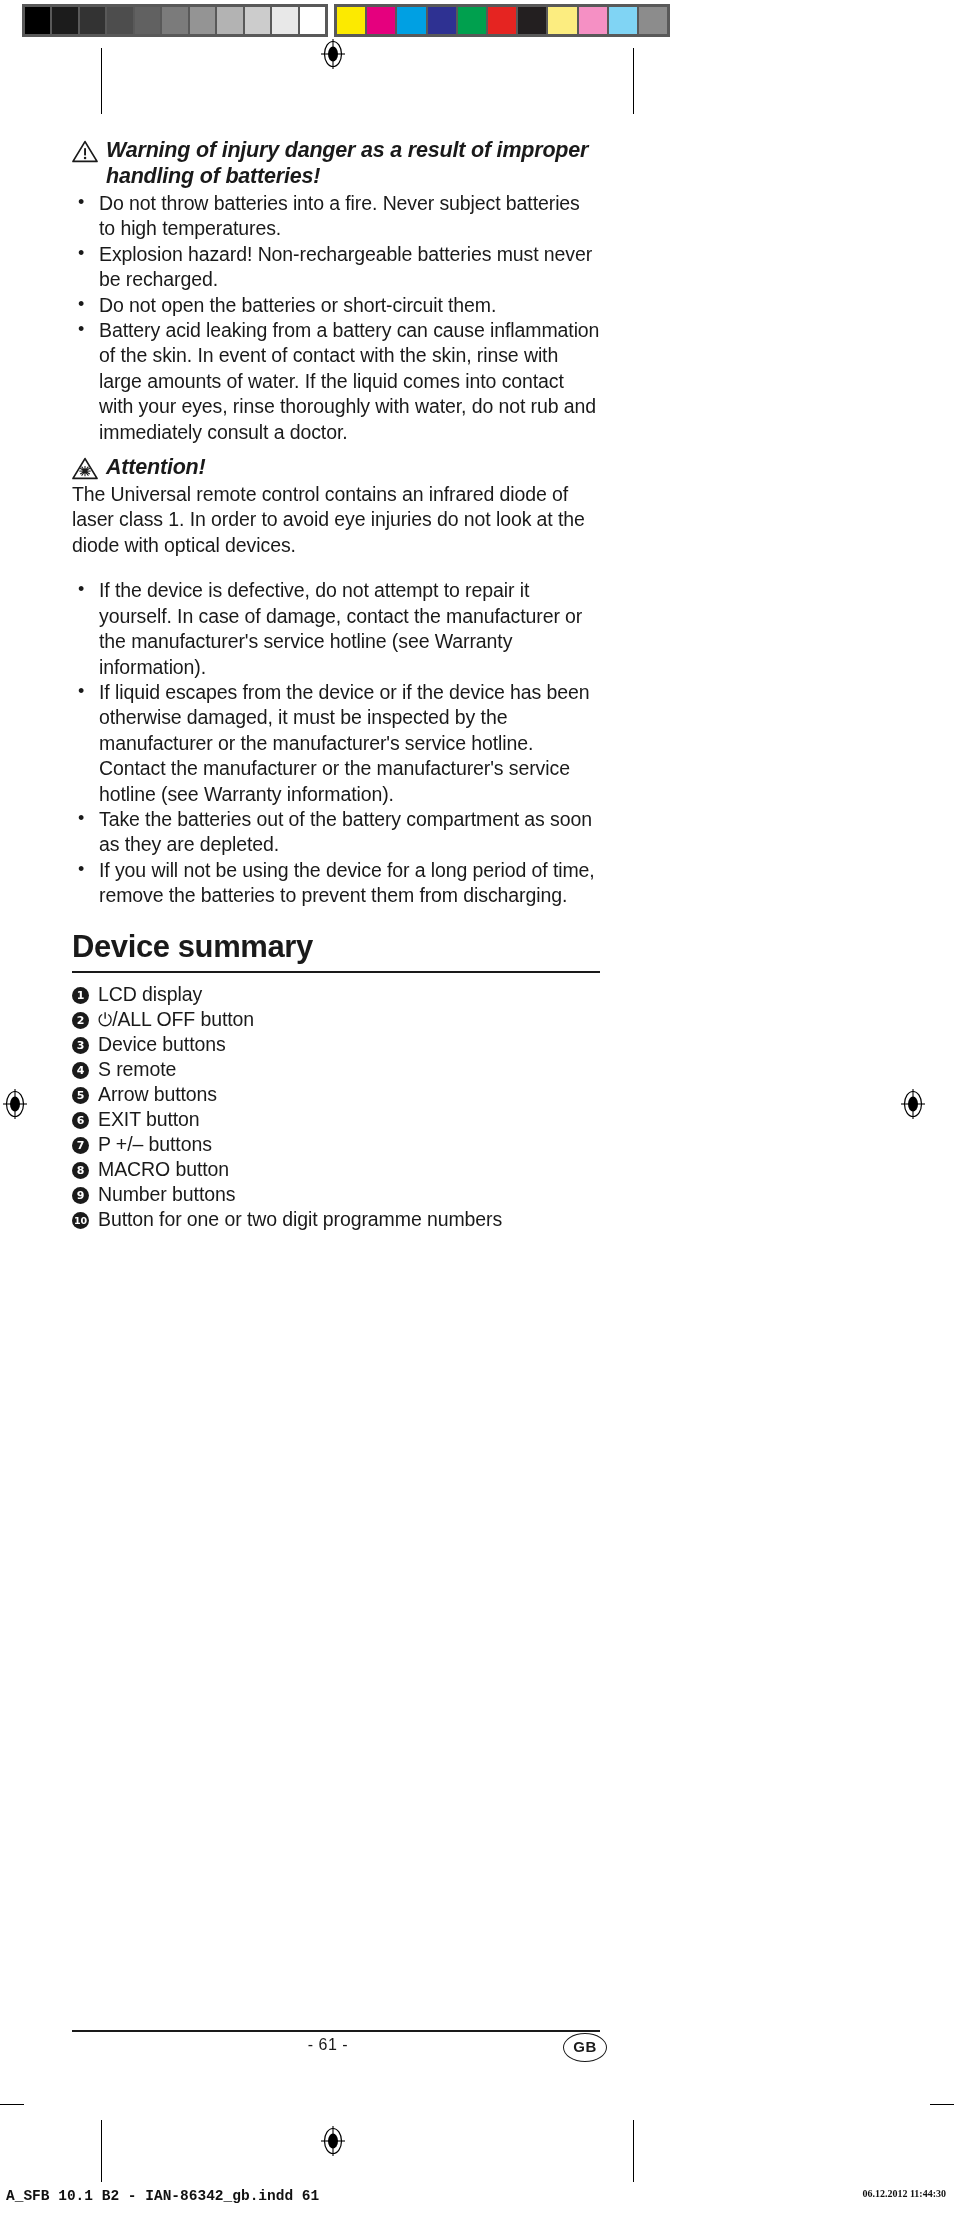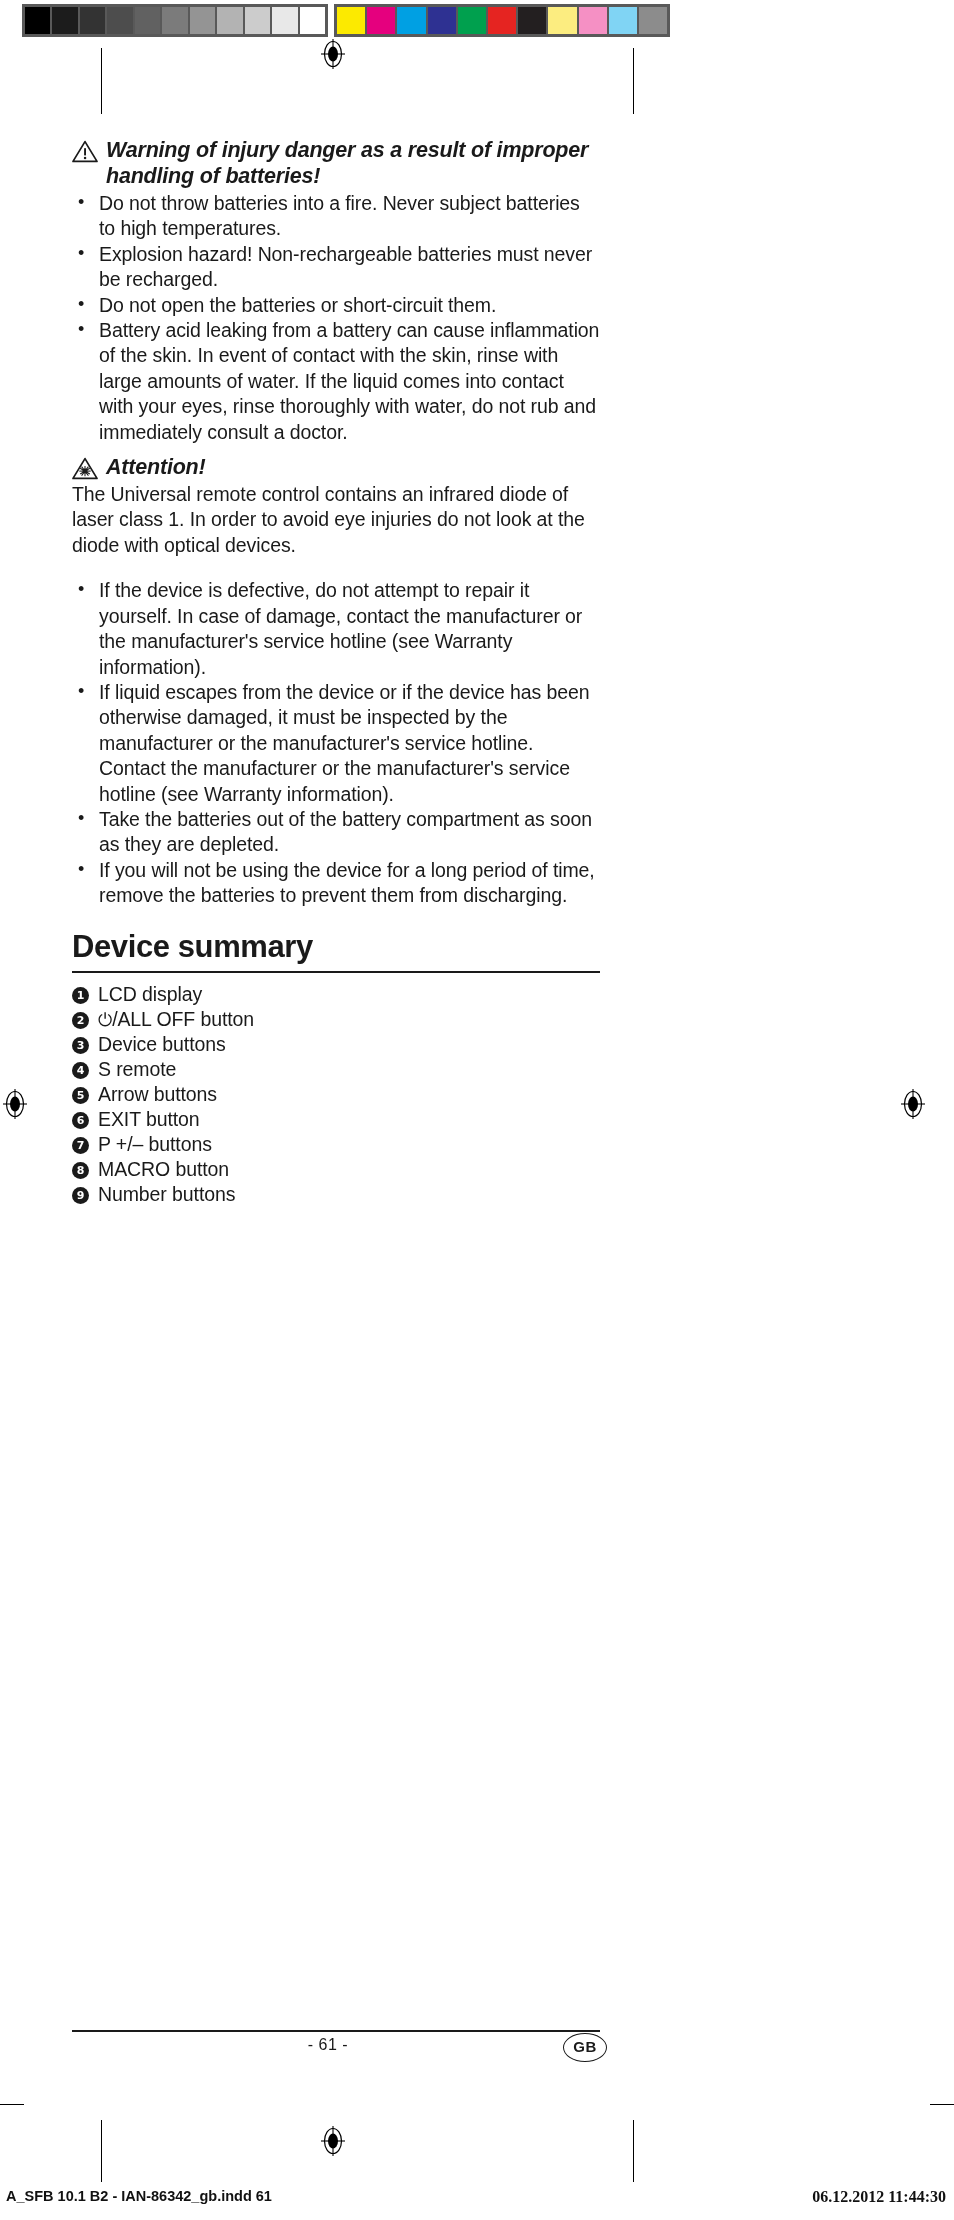--- a/index.html
+++ b/index.html
@@ -201,33 +201,33 @@
     font-weight: bold;
     text-align: center;
     line-height: 25px;
     letter-spacing: 0.5px;
   }
 
   .imprint-left {
     position: absolute;
     left: 6px;
     top: 2188px;
-    font-family: Liberation Sans, sans-serif;
+    font-family: Liberation Mono, monospace;
     font-size: 14.5px;
     font-weight: bold;
     color: #111;
     white-space: nowrap;
     text-align: center;
   }
   .imprint-right {
     position: absolute;
     right: 8px;
     top: 2188px;
     font-family: "Liberation Serif", serif;
-    font-size: 16px;
+    font-size: 10px;
     font-weight: bold;
     color: #111;
     white-space: nowrap;
   }
 </style>
 </head>
 <body>
 
 <div class="colorbar-wrap">
   <div class="colorbar-group gray" id="gray-group">
@@ -371,20 +371,24 @@
         <span>P +/– buttons</span>
       </li>
       <li>
         <span class="numbadge">8</span>
         <span>MACRO button</span>
       </li>
       <li>
         <span class="numbadge">9</span>
         <span>Number buttons</span>
       </li>
+      <li>
+        <span class="numbadge wide">10</span>
+        <span>Button for one or two digit programme numbers</span>
+      </li>
     </ol>
 
 </div>
 
 <div class="foot-rule"></div>
 <div class="page-number">- 61 -</div>
 <div class="gb-badge">GB</div>
 <div class="imprint-left">A_SFB 10.1 B2 - IAN-86342_gb.indd   61</div>
 <div class="imprint-right">06.12.2012   11:44:30</div>
 

